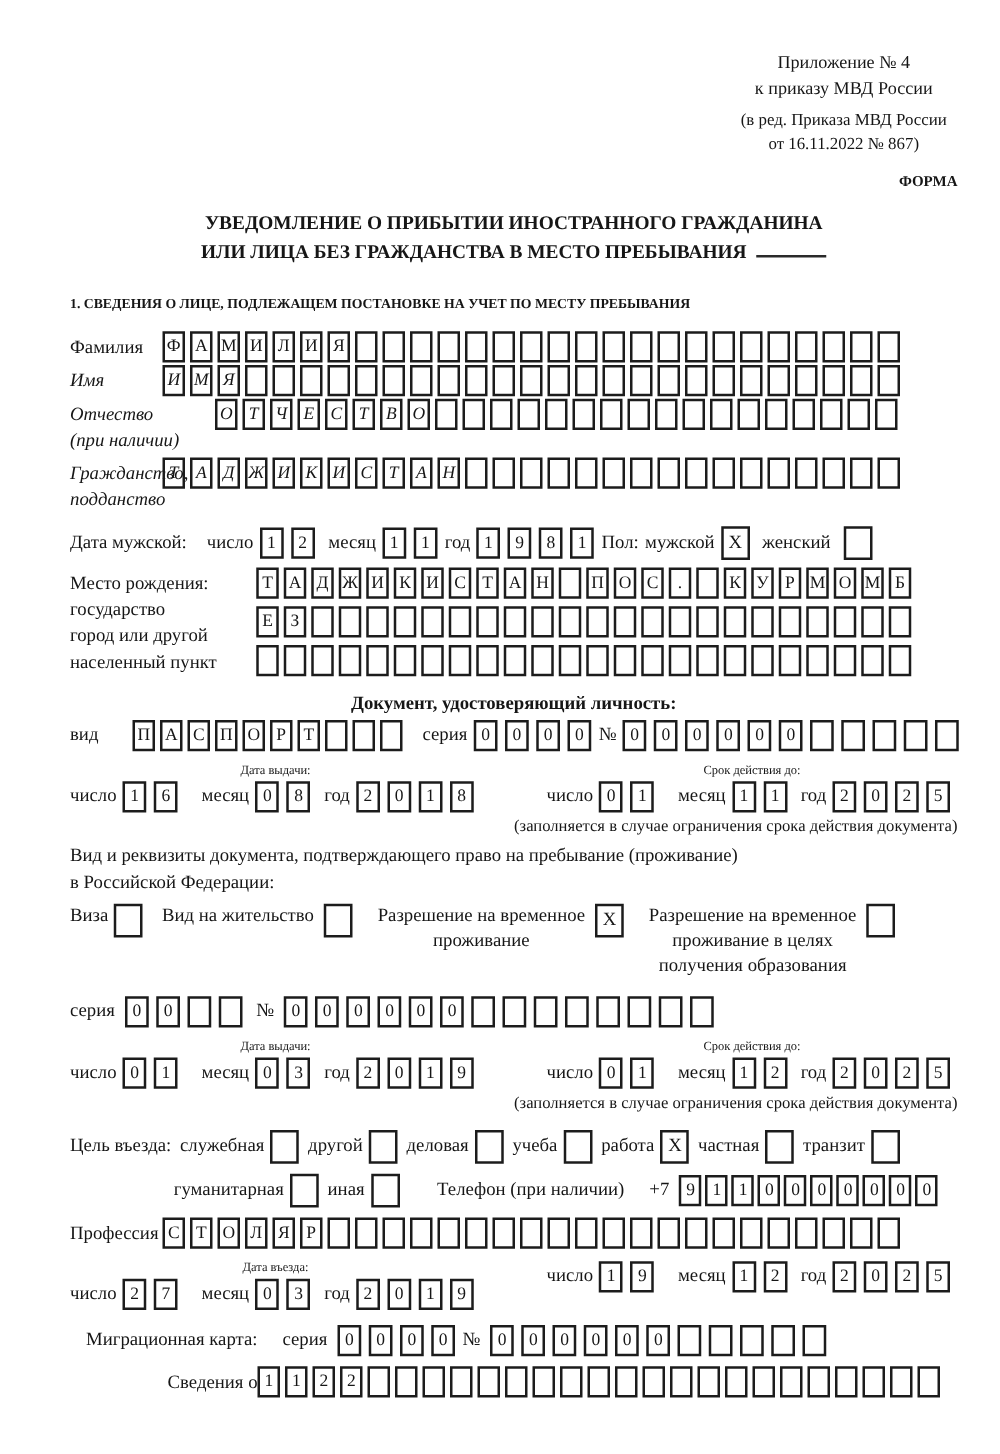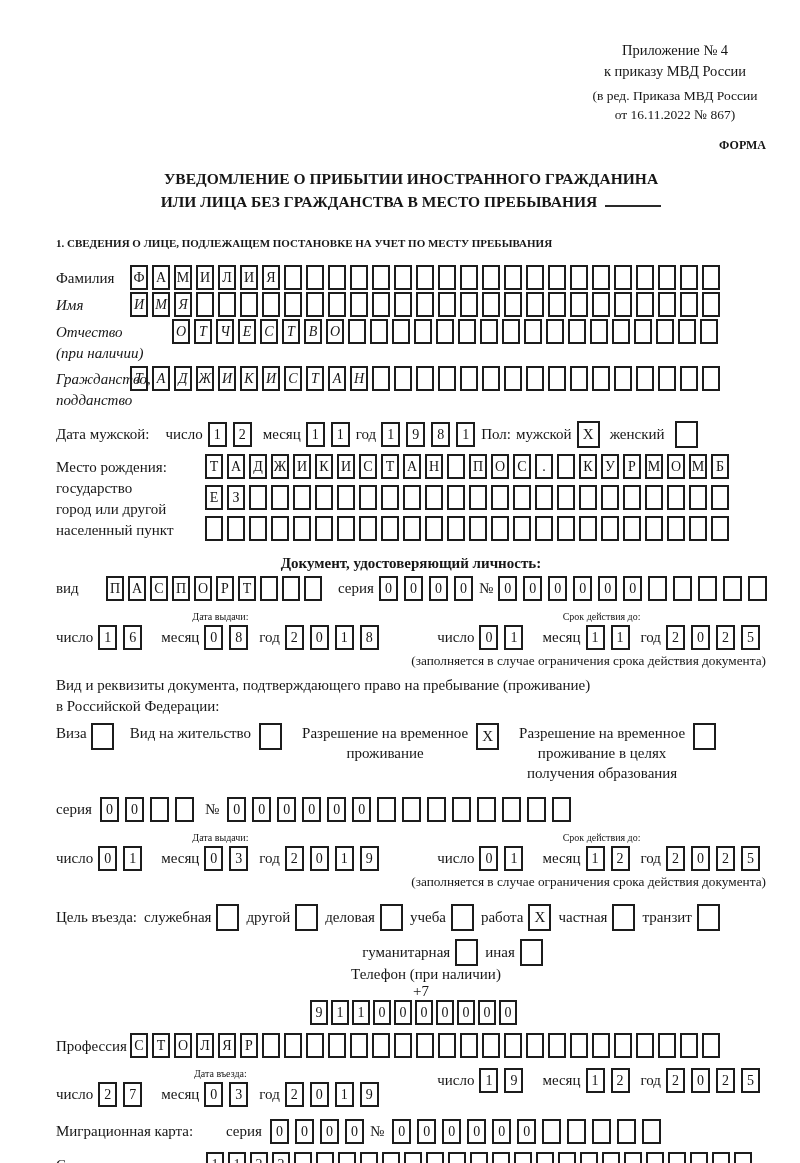--- a/index.html
+++ b/index.html
@@ -12,21 +12,21 @@
   .appendix{margin-left:528px;line-height:21px;font-size:14.5px;text-align:center;}
   .appendix .small{font-size:13.5px;margin-top:4px;line-height:19px;}
   .forma{text-align:right;font-weight:bold;margin-top:14px;font-size:12px;}
   .title{text-align:center;font-weight:bold;font-size:15.5px;margin-top:14px;line-height:23px;}
   .blank-line{display:inline-block;width:56px;border-bottom:2px solid #2a2a2a;height:12px;margin-left:8px;}
   .sec-heading{font-weight:bold;margin-top:24px;font-size:11px;}
 
   .frow{display:flex;align-items:flex-start;}
   .crow{display:flex;align-items:center;}
   .flabel{flex-shrink:0;line-height:21px;padding-top:3px;}
-  .w74{width:74px;} .w116{width:116px;} .w149{width:149px;} .w50{width:50px;} .w150{width:150px;}
+  .w74{width:74px;} .w116{width:116px;} .w149{width:149px;} .w50{width:50px;} .w150{width:150px;text-align:right;}
   .mt2{margin-top:2px;font-style:italic;} .mt4{margin-top:4px;} .mt6{margin-top:6px;} .mt8{margin-top:8px;}
   .mt10{margin-top:10px;} .mt12{margin-top:12px;} .mt14{margin-top:14px;} .mt16{margin-top:16px;}
   .ml8{margin-left:8px;} .ml12{margin-left:12px;} .ml16{margin-left:16px;} .ml20{margin-left:20px;} .ml30{margin-left:30px;}
 
   .boxes{white-space:nowrap;display:inline-block;line-height:0;}
   .cell{
     display:inline-block;width:18px;height:25px;border:2px solid #1c1c1c;box-sizing:border-box;
     margin-right:4px;text-align:center;line-height:21px;font-size:14px;vertical-align:top;
     font-family:"Liberation Serif","DejaVu Serif",serif;
   }
@@ -51,21 +51,21 @@
   .permits-row{margin-top:8px;display:flex;align-items:flex-start;}
   .pair{display:inline-flex;align-items:flex-start;}
   .pair .lab{line-height:20px;}
   .pair .center-lab{text-align:center;}
   .pair .checkbox{margin-left:8px;margin-top:0;}
 
   .opt{display:inline-flex;align-items:center;margin-left:7px;line-height:25px;}
   .opt .checkbox{margin-left:5px;}
   .opt-list{display:inline-flex;align-items:center;flex-wrap:nowrap;}
   .purpose-row{margin-top:14px;align-items:center;}
-  .purpose-row2{margin-top:8px;align-items:center;flex-direction:column;}
+  .purpose-row2{margin-top:8px;align-items:center;}
   .indent{margin-left:76px;}
 </style>
 </head>
 <body>
 
 <div class="page">
 
   <div class="appendix">
     <div>
         <div>Приложение № 4</div>

